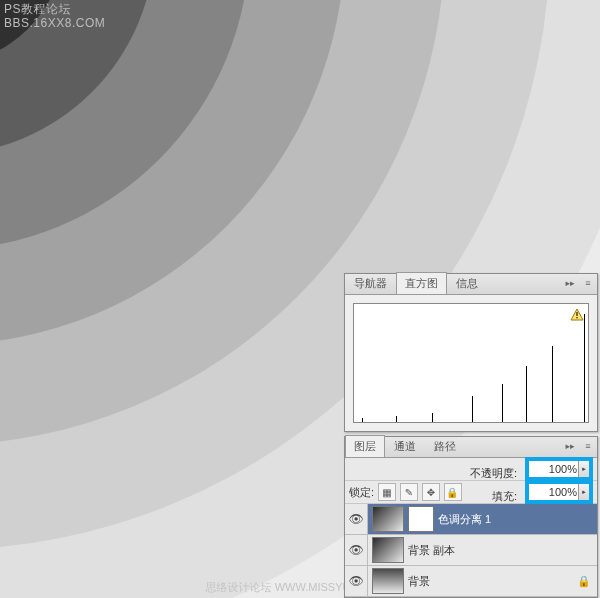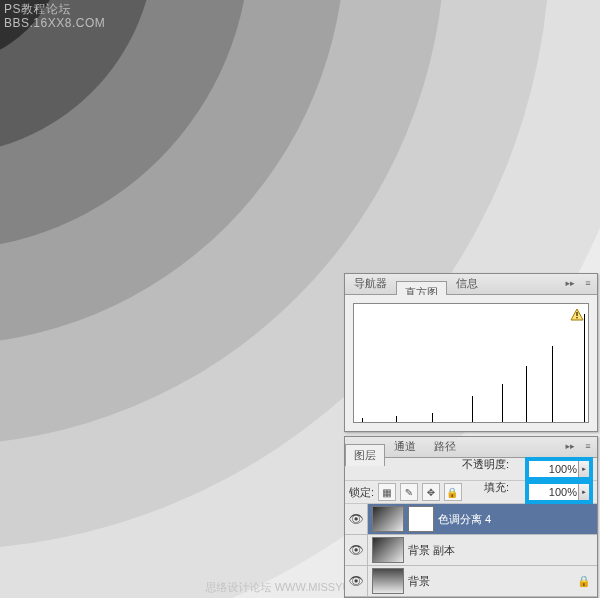--- a/index.html
+++ b/index.html
@@ -4,35 +4,35 @@
 <style>
   html,body{margin:0;padding:0;width:600px;height:598px;overflow:hidden;font-family:"Microsoft YaHei",SimSun,Arial,sans-serif;font-size:11px;color:#333;background:#fff}
   .canvas{position:absolute;inset:0;overflow:hidden}
   .ring{position:absolute;border-radius:50%}
   .wm-top{position:absolute;top:2px;left:4px;font-size:12px;color:#bcbcbc;line-height:14px;letter-spacing:.5px;font-family:Arial,SimSun}
   .wm-bot{position:absolute;bottom:3px;left:50%;transform:translateX(-50%);font-size:11px;color:#c3c3c3}
   .panels{position:absolute;right:2px;top:273px;width:254px}
   .panel{border:1px solid #8a8a8a;background:#22c55e;box-shadow:1px 1px 2px rgba(0,0,0,.25);margin-bottom:4px}
   .tabbar{height:20px;background:linear-gradient(#e8e8e8,#d8d8d8);display:flex;align-items:flex-end;border-bottom:1px solid #9a9a9a;position:relative}
   .tab{padding:3px 8px;font-size:11px;color:#555;border:1px solid transparent;border-bottom:none;cursor:pointer}
-  .tab.active{background:#efefef;border-color:#9a9a9a;position:relative;top:9px}
+  .tab.active{background:#efefef;border-color:#9a9a9a;position:relative;top:0}
   .tab-icons{position:absolute;right:2px;top:2px;display:flex;gap:4px;align-items:center}
   .tab-ico{width:14px;height:14px;display:flex;align-items:center;justify-content:center;color:#666;font-size:9px}
   .histo{height:124px;background:#efefef;position:relative;padding:6px}
   .histo-box{position:absolute;left:8px;right:8px;top:8px;bottom:8px;border:1px solid #888;background:#fff}
   .warn{position:absolute;right:4px;top:4px;width:14px;height:14px}
   .warn svg{display:block}
   .bars{position:absolute;left:0;right:0;bottom:0;height:100%}
   .bar{position:absolute;bottom:0;width:1px;background:#000}
   .layers-body{background:#e9e9e9;padding:0}
   .row{display:flex;align-items:center;height:22px;border-bottom:1px solid #c8c8c8;padding:0 4px;gap:4px}
   .select{flex:0 0 108px;height:18px;border:1px solid #7a7a7a;background:#fff;display:flex;align-items:center;padding:0 4px;font-size:11px;position:relative}
   .select .dd{position:absolute;right:1px;top:1px;bottom:1px;width:14px;background:linear-gradient(#f4f4f4,#d8d8d8);border-left:1px solid #9a9a9a;display:flex;align-items:center;justify-content:center;font-size:8px;color:#444}
   .circ{position:absolute;border:2px solid #d40000;border-radius:50%;width:96px;height:22px;left:0;top:-3px;pointer-events:none}
-  .labelled{display:flex;align-items:flex-start;gap:16px}
+  .labelled{display:flex;align-items:flex-end;gap:8px}
   .pct{width:46px;height:16px;border:4px solid #0ea5e9;background:#fff;display:flex;align-items:center;justify-content:flex-end;padding:0 12px 0 2px;position:relative;font-size:11px}
   .pct .dd{position:absolute;right:0;top:0;bottom:0;width:10px;background:linear-gradient(#f4f4f4,#d8d8d8);border-left:1px solid #9a9a9a;display:flex;align-items:center;justify-content:center;font-size:7px;color:#444}
   .lockico{width:16px;height:16px;border:1px solid #b4b4b4;background:#f6f6f6;display:flex;align-items:center;justify-content:center;font-size:10px;color:#555}
   .layer-list{background:#d9d9d9;max-height:94px;overflow:hidden}
   .layer{display:flex;align-items:center;height:30px;background:#e9e9e9;border-bottom:1px solid #bcbcbc}
   .layer.sel{background:#5a76a0;color:#fff}
   .eye{width:22px;height:30px;display:flex;align-items:center;justify-content:center;border-right:1px solid #bcbcbc;font-size:12px;color:#444;background:#e9e9e9}
   .thumb{width:30px;height:24px;border:1px solid #777;margin:0 4px;background:#fff}
   .thumb.grad{background:linear-gradient(135deg,#2b2b2b,#e8e8e8)}
   .thumb.solid{background:linear-gradient(#4a4a4a,#e8e8e8)}
@@ -131,21 +131,21 @@
             <span>100%</span>
             <span class="dd">▸</span>
           </div>
         </div>
       </div>
       <div class="layer-list" id="layerlist">
           <div class="layer sel">
             <div class="eye">👁</div>
             <div class="thumb grad"></div>
             <div class="mask"></div>
-            <div class="lname">色调分离 4</div>
+            <div class="lname">色调分离 1</div>
           </div>
           <div class="layer">
             <div class="eye">👁</div>
             <div class="thumb grad"></div>
             <div class="lname">背景 副本</div>
           </div>
           <div class="layer">
             <div class="eye">👁</div>
             <div class="thumb solid"></div>
             <div class="lname">背景</div>

